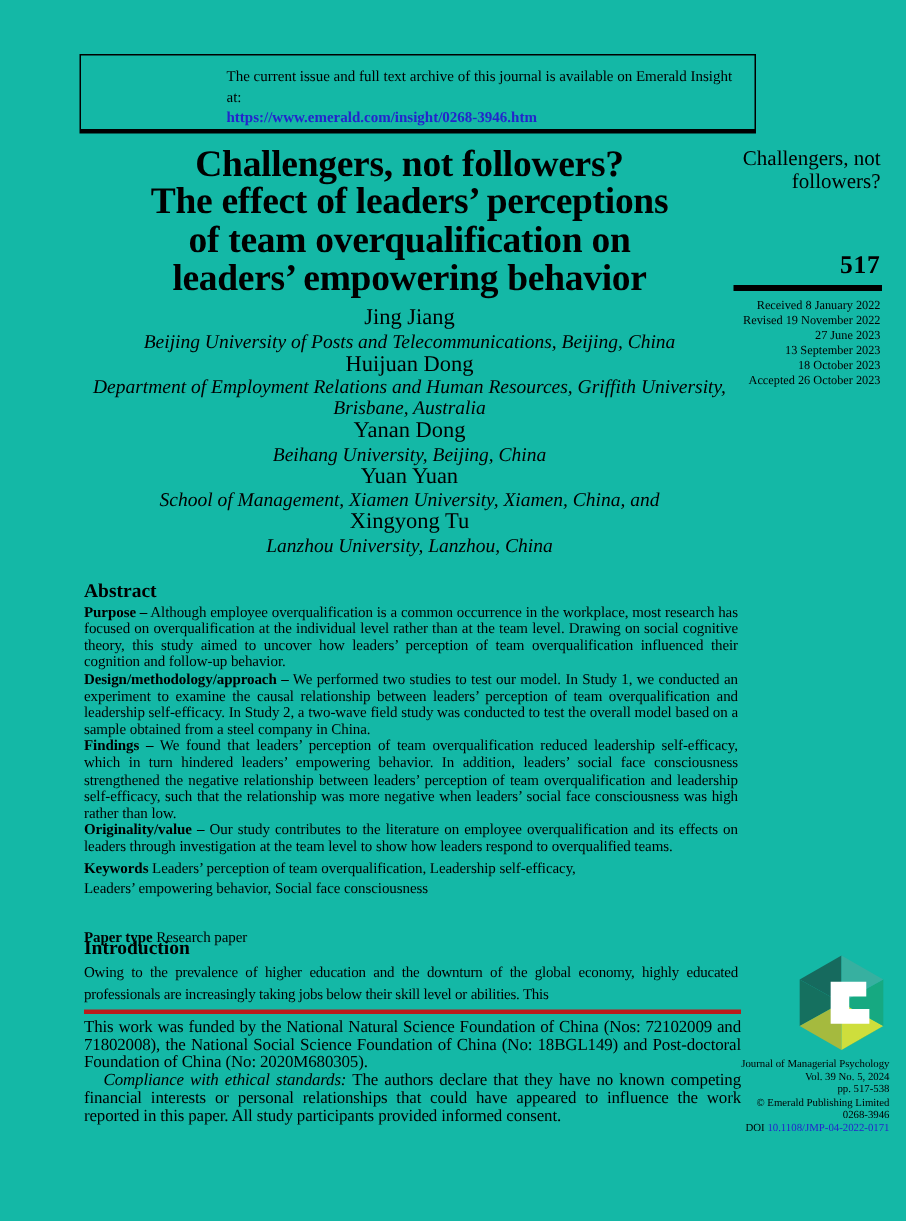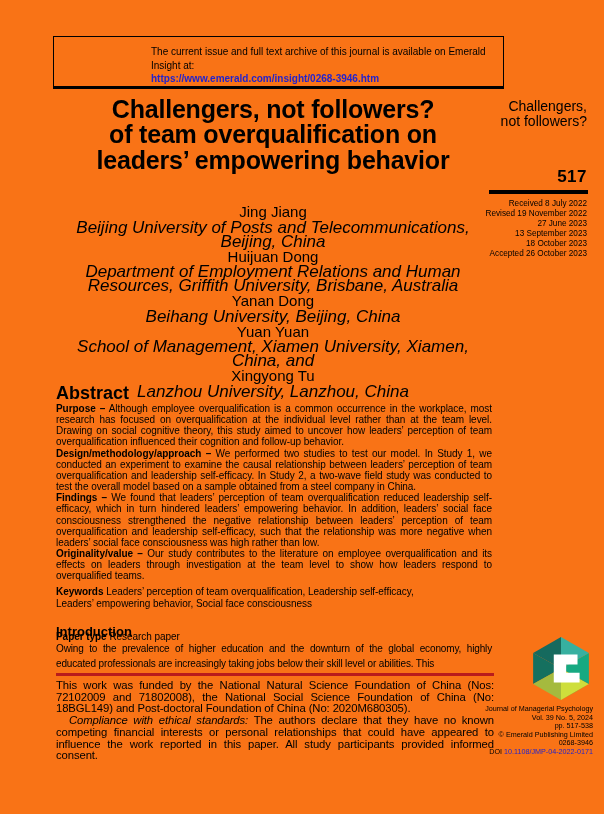--- a/index.html
+++ b/index.html
@@ -1,39 +1,39 @@
 <!DOCTYPE html>
 <html><head>
 <meta charset="utf-8">
 <style>
   html,body{margin:0;padding:0;background:#888;}
   .page{
-    position:relative;width:604px;height:814px;background:#f97316;
-    font-family:Liberation Sans, sans-serif;color:#000;
+    position:relative;width:604px;height:814px;background:#14b8a6;
+    font-family:Liberation Serif, serif;color:#000;
     overflow:hidden;margin:0 auto;
   }
   
   .archive-box{
     position:absolute;left:53px;top:36px;width:451px;height:53px;
     box-sizing:border-box;border:1.5px solid #000;border-bottom-width:3.5px;
     padding:8px 6px 0 97px;font-size:10px;line-height:13.5px;
   }
   .archive-link{color:#2424cc;font-weight:bold;text-decoration:none;cursor:pointer;display:inline-block;}
   
   .main-title{
     position:absolute;left:54px;top:97px;width:438px;text-align:center;
     font-size:25px;line-height:25.4px;font-weight:bold;letter-spacing:-0.2px;
   }
   
   .authors{position:absolute;left:54px;top:204px;width:438px;text-align:center;}
   .author-name{font-size:15px;line-height:16.5px;}
-  .author-aff{font-size:17px;line-height:14px;font-style:italic;}
+  .author-aff{font-size:13px;line-height:14px;font-style:italic;}
   
   .abstract{position:absolute;left:56px;top:387px;width:436px;}
-  .abstract h2{font-size:18px;margin:0 0 3px 0;line-height:13px;}
+  .abstract h2{font-size:13px;margin:0 0 3px 0;line-height:13px;}
   .abstract p{margin:0;font-size:10px;line-height:11.15px;text-align:justify;letter-spacing:-0.05px;}
   .abstract p.keywords{margin-top:4px;line-height:12.8px;text-align:left;}
   .abstract p.paper-type{margin-top:20px;line-height:12.8px;text-align:left;}
   .kw-line2{display:block;}
   
   .intro{position:absolute;left:56px;top:625px;width:436px;}
   .intro h2{font-size:13px;margin:0 0 3px 0;line-height:14px;}
   .intro p{margin:0;font-size:10px;line-height:14.6px;text-align:justify;letter-spacing:-0.15px;}
   
   .footnote{
@@ -57,20 +57,21 @@
 
 <div class="page">
 
   <div class="archive-box">
     <div>The current issue and full text archive of this journal is available on Emerald Insight at:</div>
     <a class="archive-link">https://www.emerald.com/insight/0268-3946.htm</a>
   </div>
 
   <div class="main-title">
     <div>Challengers, not followers?</div>
+    <div>The effect of leaders’ perceptions</div>
     <div>of team overqualification on</div>
     <div>leaders’ empowering behavior</div>
   </div>
 
   <div class="authors">
     <div class="author-name">Jing Jiang</div>
     <div class="author-aff">Beijing University of Posts and Telecommunications, Beijing, China</div>
     <div class="author-name">Huijuan Dong</div>
     <div class="author-aff">Department of Employment Relations and Human Resources, Griffith University, Brisbane, Australia</div>
     <div class="author-name">Yanan Dong</div>
@@ -99,21 +100,21 @@
   <section class="footnote">
     <p>This work was funded by the National Natural Science Foundation of China (Nos: 72102009 and 71802008), the National Social Science Foundation of China (No: 18BGL149) and Post-doctoral Foundation of China (No: 2020M680305).</p>
     <p class="compliance"><i>Compliance with ethical standards:</i> <span>The authors declare that they have no known competing financial interests or personal relationships that could have appeared to influence the work reported in this paper. All study participants provided informed consent.</span></p>
   </section>
 
   <div class="running-head">Challengers, not followers?</div>
   <div class="page-number">517</div>
   <div class="side-rule"></div>
 
   <div class="dates">
-    <div>Received 8 July 2022</div>
+    <div>Received 8 January 2022</div>
     <div>Revised 19 November 2022</div>
     <div>27 June 2023</div>
     <div>13 September 2023</div>
     <div>18 October 2023</div>
     <div>Accepted 26 October 2023</div>
   </div>
 
   <div class="logo">
     <svg width="62" height="64" viewBox="0 0 60 62" xmlns="http://www.w3.org/2000/svg">
       <polygon points="30,1 3,16.5 30,31.5" fill="#166a5e"></polygon>

